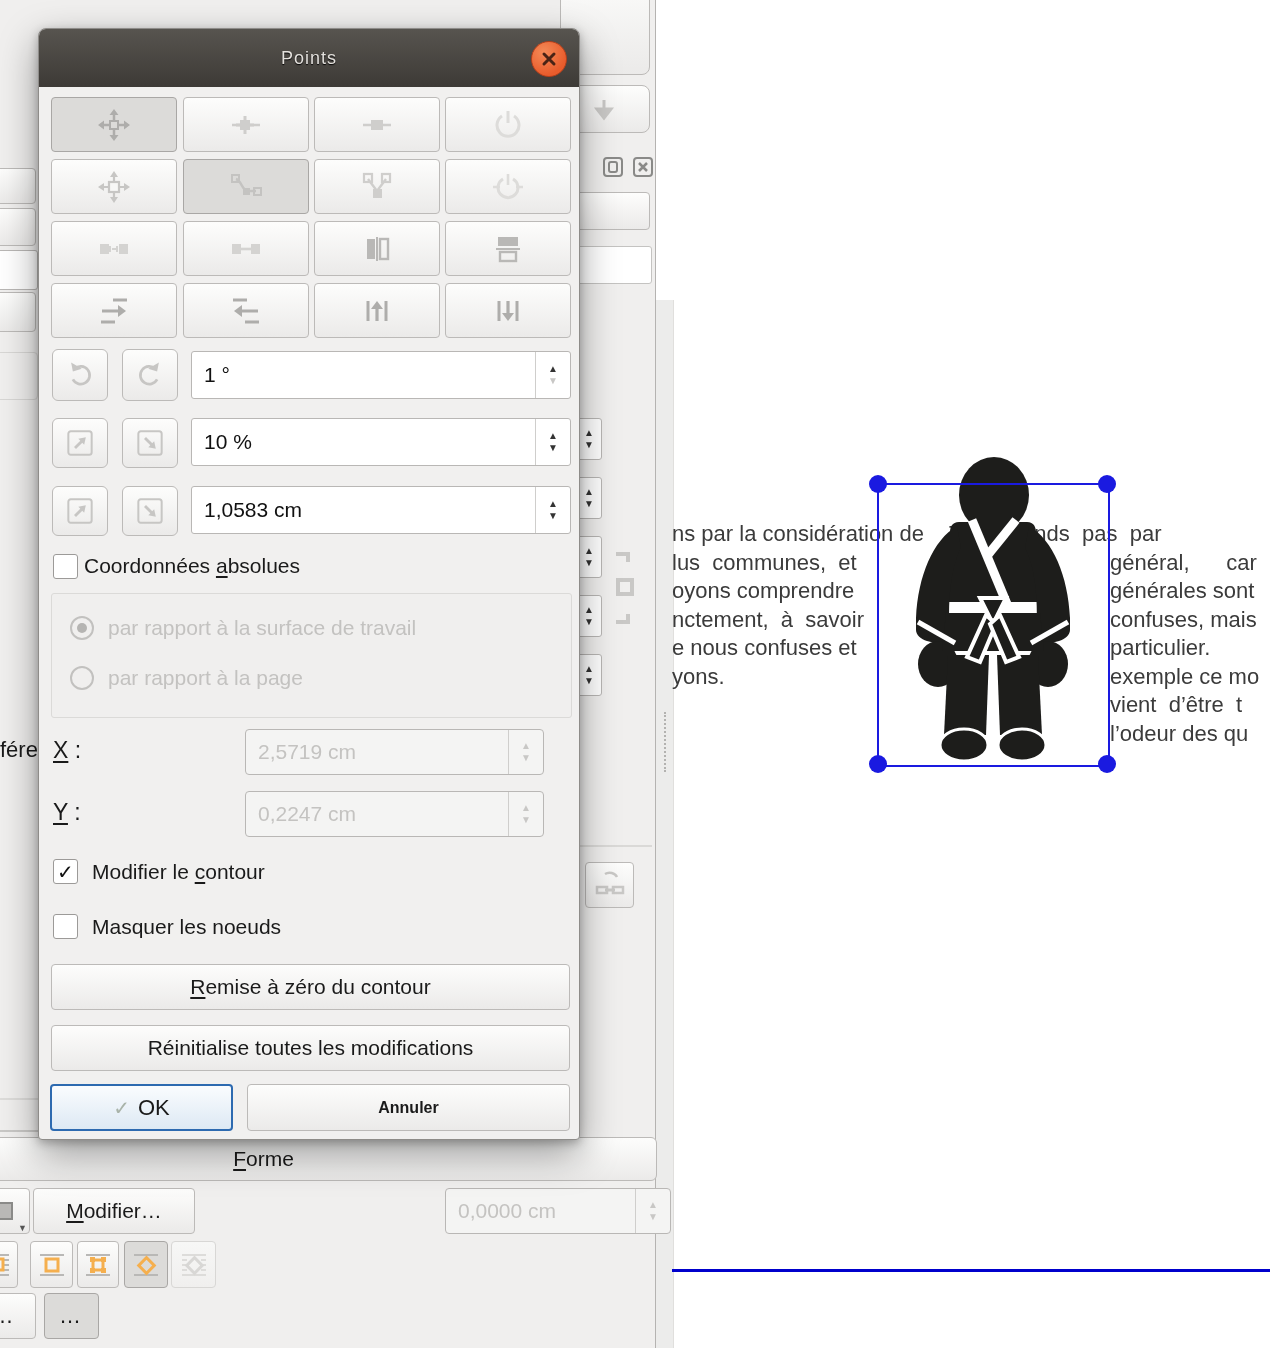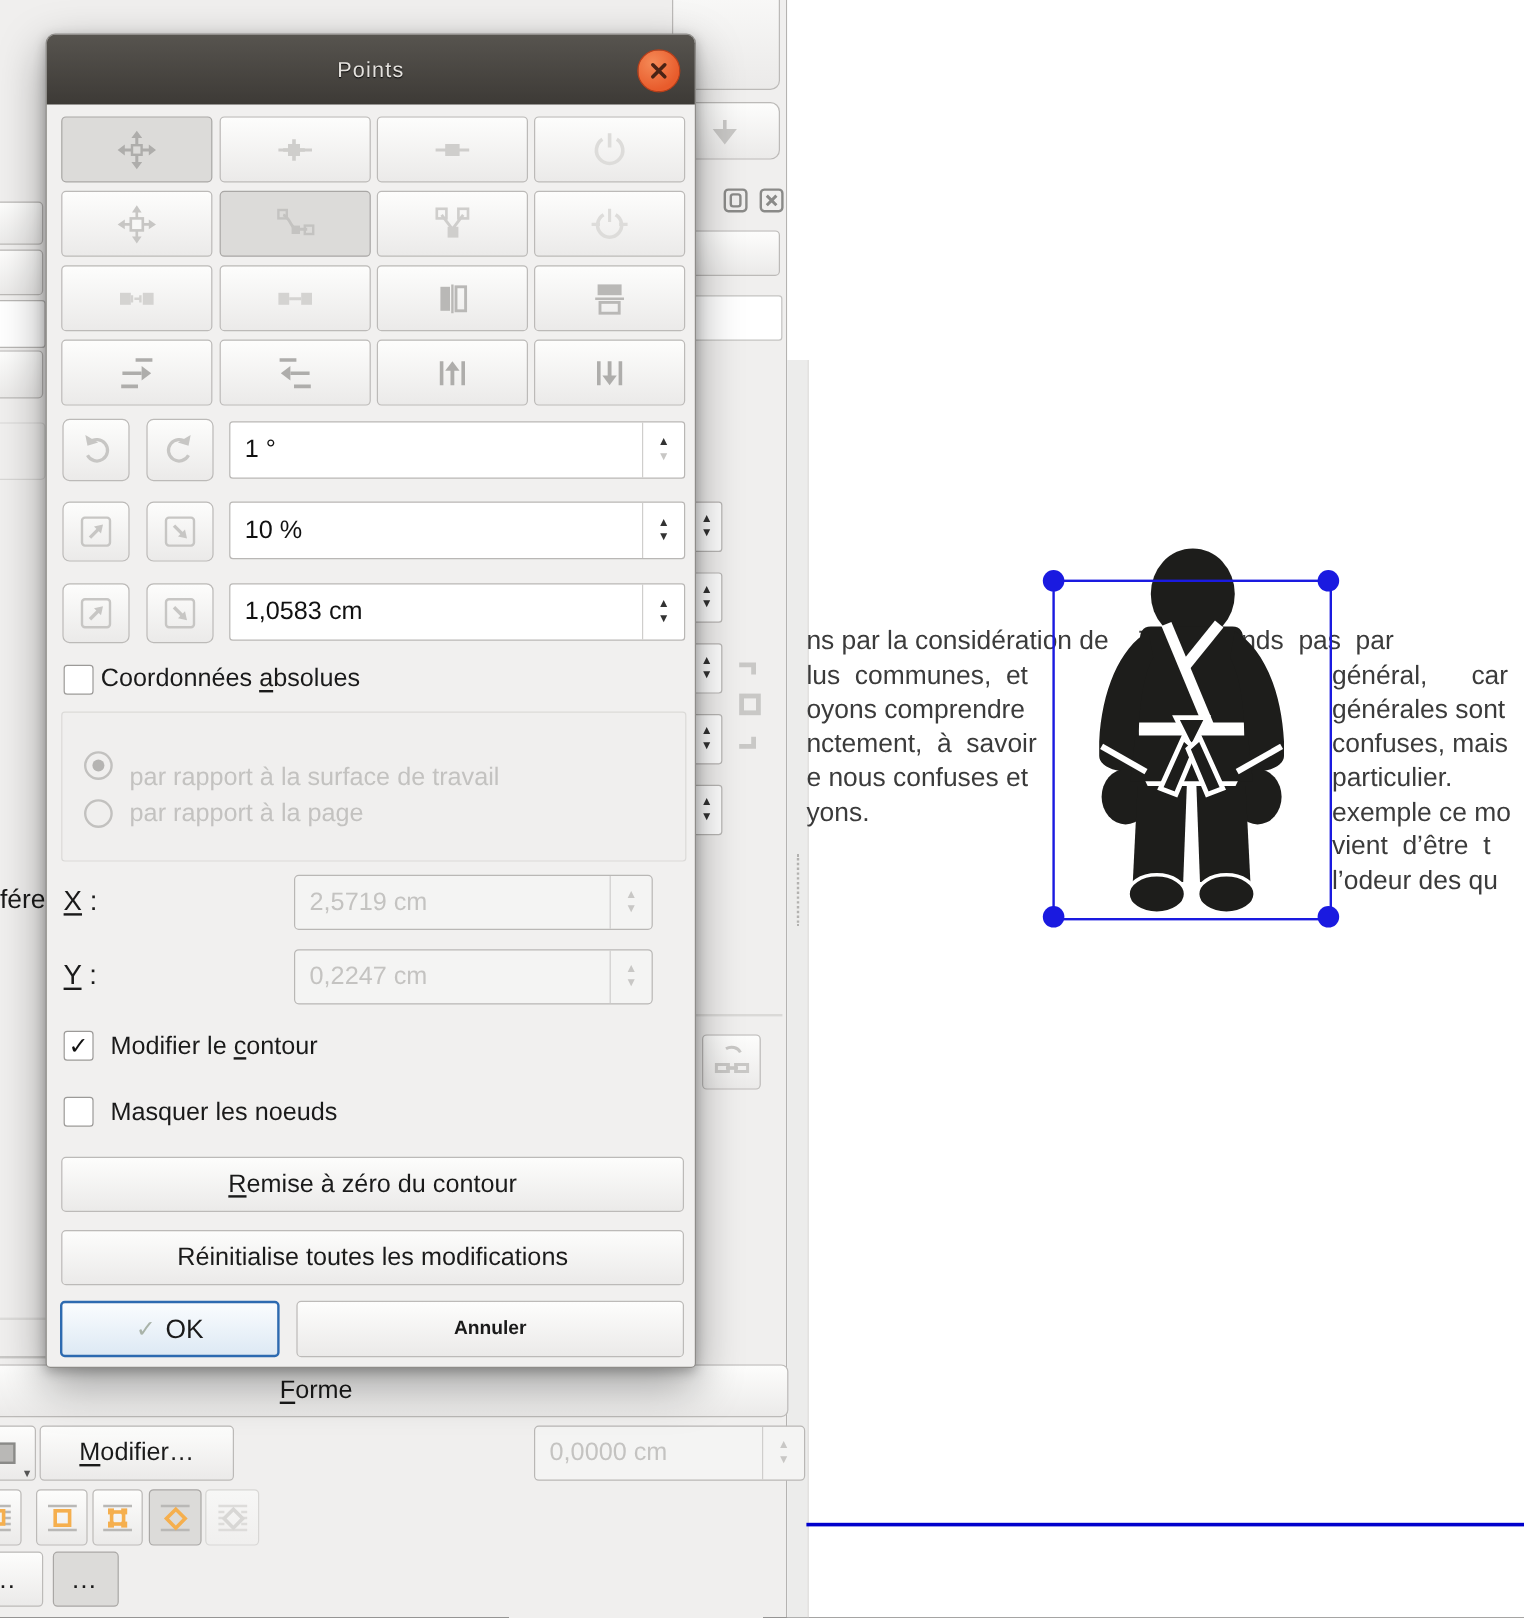--- a/index.html
+++ b/index.html
@@ -467,21 +467,21 @@
       <span class="lbl" style="font-size:21px;">
         <span>Coordonnées </span><span class="mn">a</span><span>bsolues</span>
       </span>
     </div>
 
     <div class="abs" style="left:12px;top:564px;width:519px;height:123px;border:1px solid #dbdad8;border-radius:3px;background:#f0efee;">
       <div class="abs" style="left:18px;top:22px;display:flex;align-items:center;gap:14px;">
         <div class="radio">
             <div class="dot"></div>
           </div>
-        <span class="lbl" style="font-size:21px;color:#c3c2c0;margin-top:20px;">par rapport à la surface de travail</span>
+        <span class="lbl" style="font-size:21px;color:#c3c2c0;">par rapport à la surface de travail</span>
       </div>
       <div class="abs" style="left:18px;top:72px;display:flex;align-items:center;gap:14px;">
         <div class="radio"></div>
         <span class="lbl" style="font-size:21px;color:#c3c2c0;">par rapport à la page</span>
       </div>
     </div>
 
     <span class="abs lbl" style="left:14px;top:708px;font-size:23px;">
       <span class="mn">X</span><span> :</span>
     </span>

